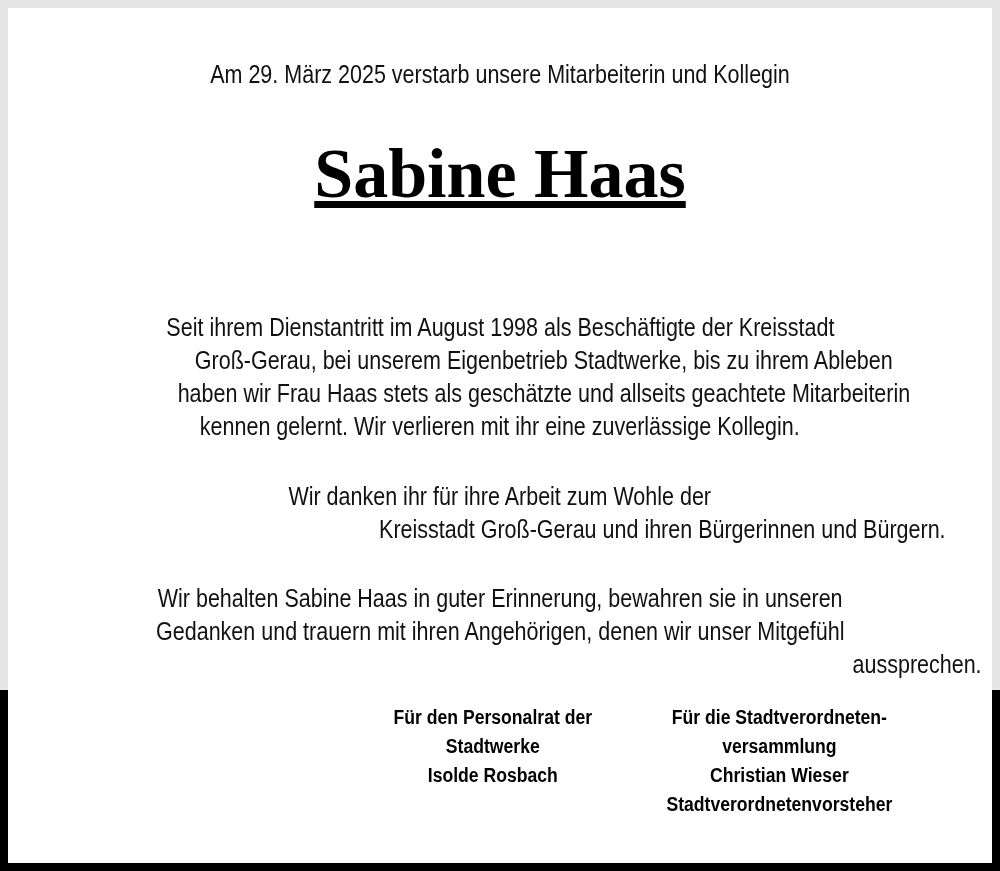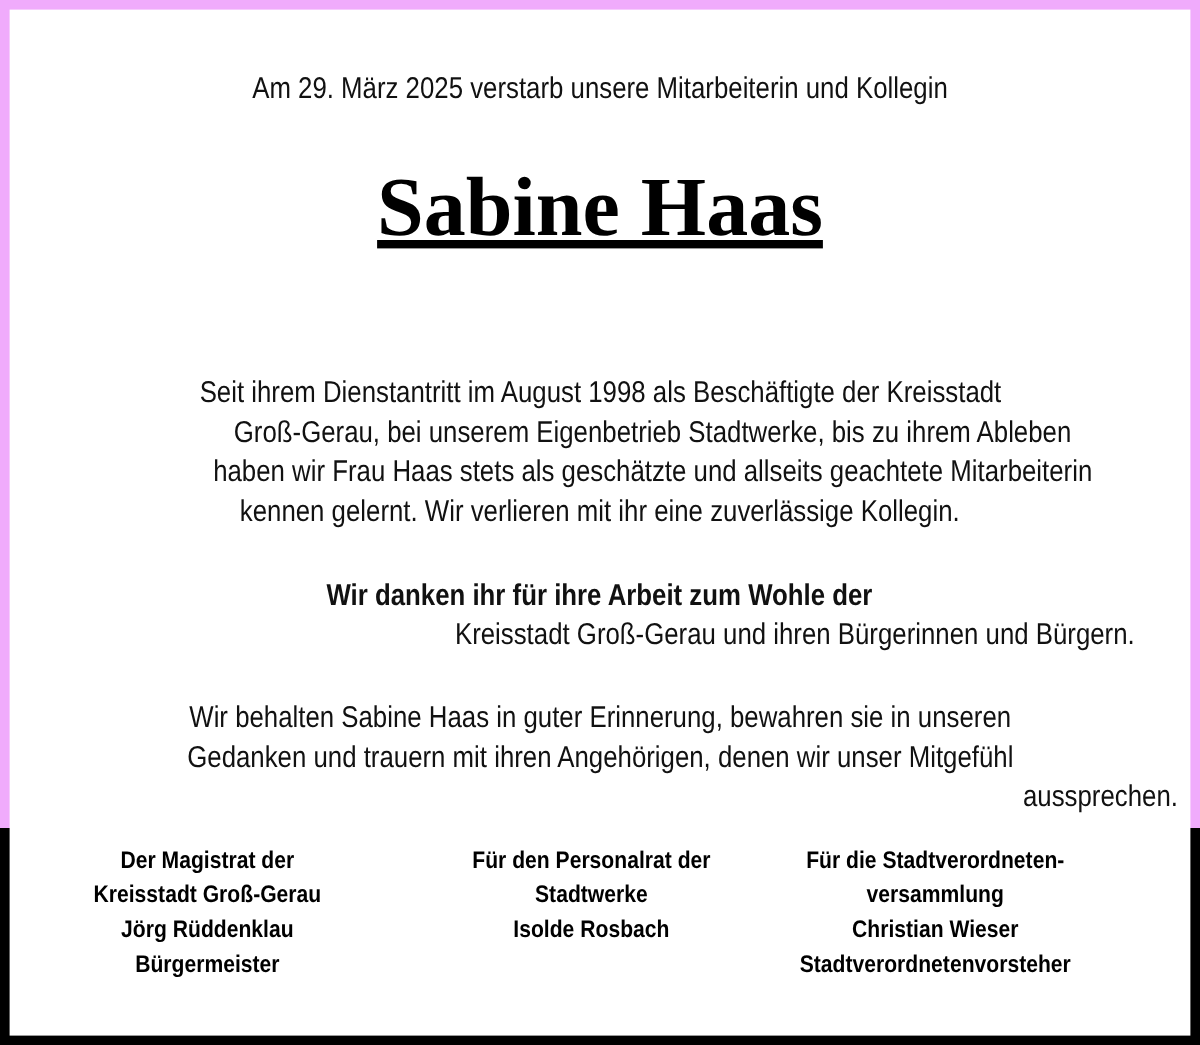--- a/index.html
+++ b/index.html
@@ -9,21 +9,21 @@
     }
     body {
       width: 1000px;
       height: 871px;
       overflow: hidden;
     }
     .frame {
       position: absolute;
       left: 0; top: 0;
       width: 1000px; height: 690px;
-      background: #f0abfc;
+      background: #e5e5e5;
     }
     .page {
       position: absolute;
       left: 8px; top: 8px;
       width: 984px; height: 855px;
       background: #fff;
       color: #111;
       font-family: "Liberation Sans", sans-serif;
     }
     .line {
@@ -91,48 +91,40 @@
       </div>
       <div class="line body-text" style="top:369px;padding-left:44px;">
         <span class="cond">haben wir Frau Haas stets als geschätzte und allseits geachtete Mitarbeiterin</span>
       </div>
       <div class="line body-text" style="top:402px;">
         <span class="cond">kennen gelernt. Wir verlieren mit ihr eine zuverlässige Kollegin.</span>
       </div>
     </div>
 
     <div>
-      <div class="line body-text" style="top:472px;font-weight:bold;">
+      <div class="line body-text" style="top:472px;">
         <span class="cond">Wir danken ihr für ihre Arbeit zum Wohle der</span>
       </div>
       <div class="line body-text" style="top:505px;text-align:right;">
         <span class="cond">Kreisstadt Groß-Gerau und ihren Bürgerinnen und Bürgern.</span>
       </div>
     </div>
 
     <div>
       <div class="line body-text" style="top:574px;">
         <span class="cond">Wir behalten Sabine Haas in guter Erinnerung, bewahren sie in unseren</span>
       </div>
       <div class="line body-text" style="top:607px;">
         <span class="cond">Gedanken und trauern mit ihren Angehörigen, denen wir unser Mitgefühl</span>
       </div>
       <div class="line body-text" style="top:640px;text-align:right;">
         <span class="cond">aussprechen.</span>
       </div>
     </div>
 
-    <div class="sig-col" style="left:30px; width:270px;">
-      <span class="cond">
-        <span class="sig-line">Der Magistrat der</span>
-        <span class="sig-line">Kreisstadt Groß-Gerau</span>
-        <span class="sig-line">Jörg Rüddenklau</span>
-        <span class="sig-line">Bürgermeister</span>
-      </span>
-    </div>
 
     <div class="sig-col" style="left:340px; width:290px;">
       <span class="cond">
         <span class="sig-line">Für den Personalrat der</span>
         <span class="sig-line">Stadtwerke</span>
         <span class="sig-line">Isolde Rosbach</span>
       </span>
     </div>
 
     <div class="sig-col" style="left:615px; width:312px;">

